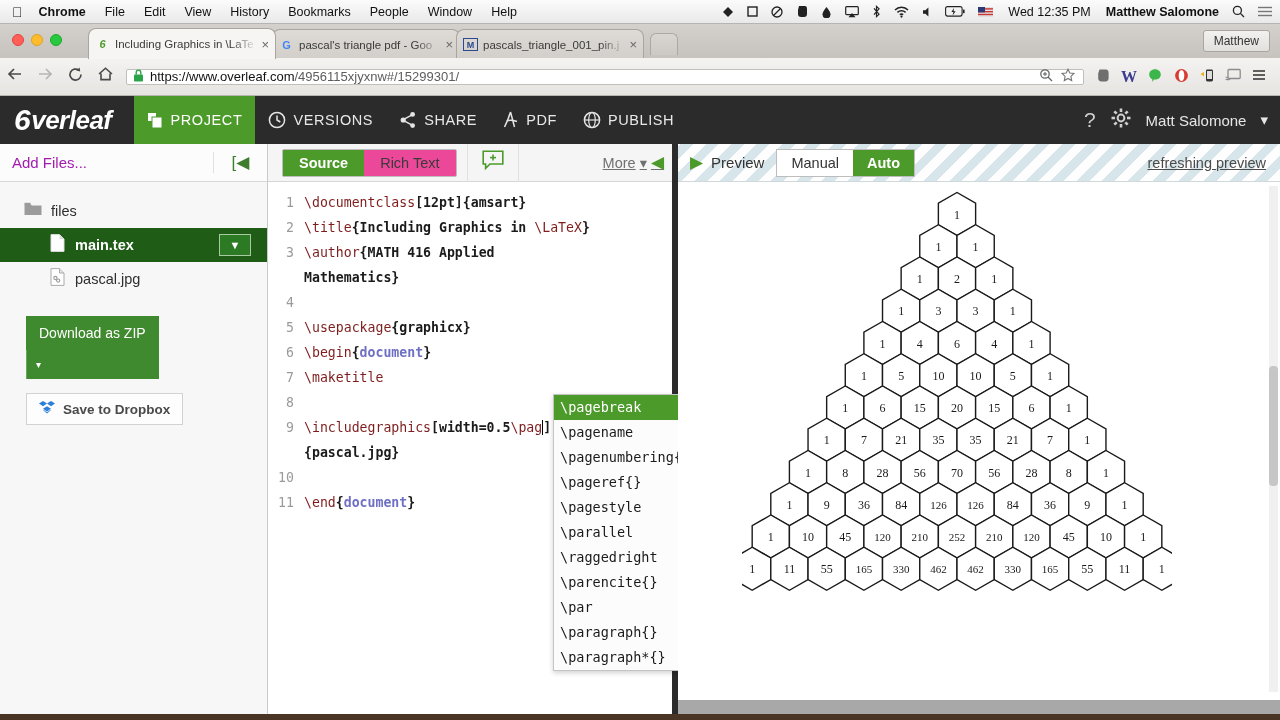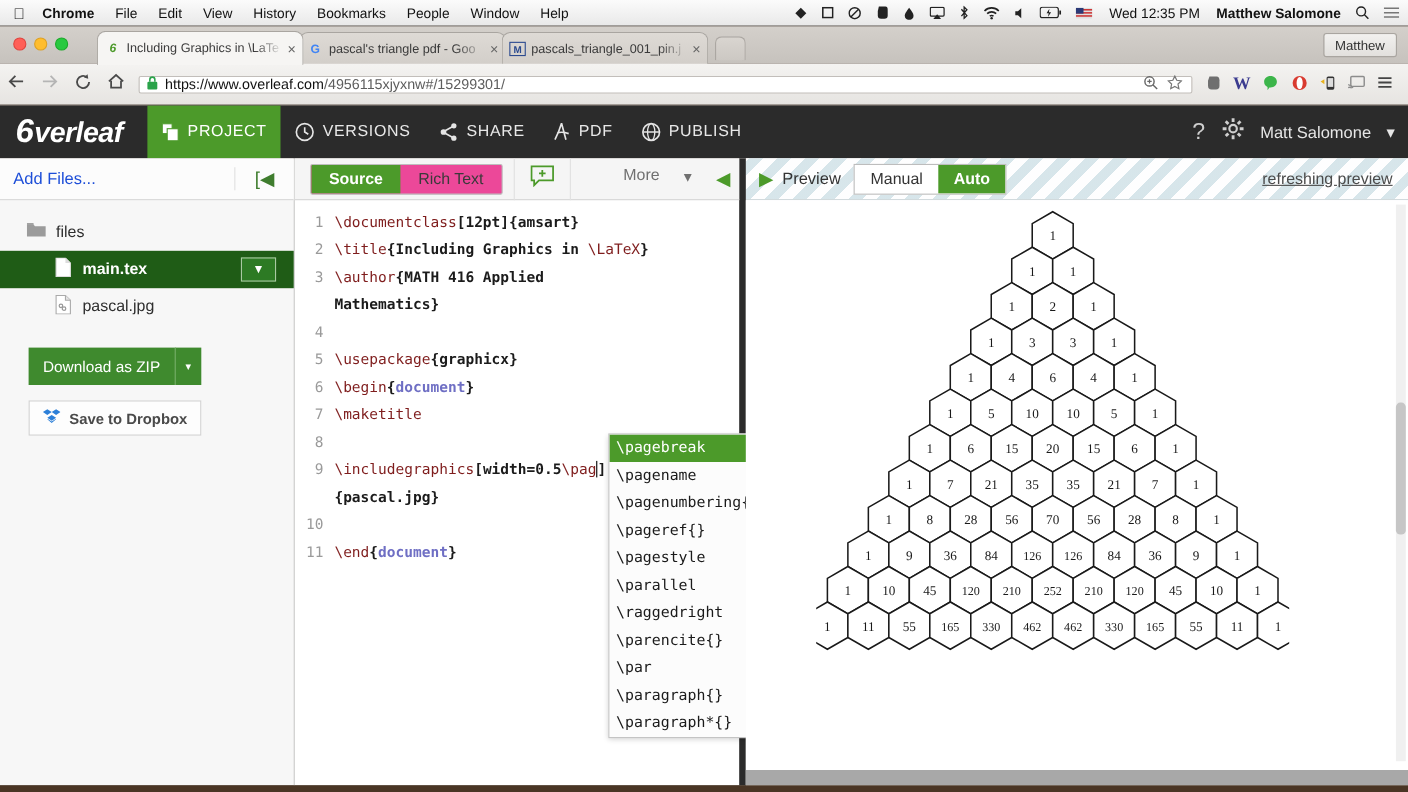--- a/index.html
+++ b/index.html
@@ -101,55 +101,55 @@
   .olright .uname { font-size: 15px; color: #e6e6e6; }
 
   
   .workspace { position: absolute; top: 144px; left: 0; width: 1280px; height: 570px; display: flex; }
 
   
   .sidebar { width: 268px; background: #f7f7f7; border-right: 1px solid #c9c9c9;
              display: flex; flex-direction: column; }
   .sbtop { height: 38px; display: flex; align-items: center; border-bottom: 1px solid #d8d8d8;
            background: #fcfcfc; }
-  .addfiles { flex: 1; padding-left: 12px; font-size: 15px; color: #1d4ed8; }
+  .addfiles { flex: 1; padding-left: 12px; font-size: 15px; color: #a21caf; }
   .sbcollapse { width: 54px; text-align: center; color: #3f7d2e; font-size: 17px;
                 border-left: 1px solid #e0e0e0; }
   .filelist { padding-top: 12px; }
   .frow { display: flex; align-items: center; height: 34px; font-size: 14.5px; color: #2e2e2e; }
   .frow .fi { width: 26px; text-align: center; font-size: 16px; color: #8d8d8d; margin-right: 5px; }
   .frow.folder { padding-left: 20px; }
   .frow.file { padding-left: 44px; }
   .frow.selected { background: #1f5c16; color: #fff; font-weight: bold; }
   .frow.selected .fi { color: #fff; }
   .frow .caret { margin-left: auto; margin-right: 16px; width: 32px; height: 22px;
                  border: 1px solid #a9c9a2; background: #2d7a24; color: #fff;
                  display: flex; align-items: center; justify-content: center; font-size: 11px; }
   .sbbtns { padding: 20px 0 0 26px; }
-  .zipbtn { display: inline-flex; align-items: stretch; }
+  .zipbtn { display: inline-flex; align-items: stretch; flex-direction: column; }
   .zipbtn .main { background: #3f8a2e; color: #fff; font-size: 14px; padding: 9px 13px; }
   .zipbtn .split { background: #3f8a2e; color: #fff; padding: 9px 9px; font-size: 10px;
                    border-left: 1px solid #69a75b; display: flex; align-items: center; }
   .dropboxbtn { margin-top: 14px; display: inline-flex; align-items: center; gap: 8px;
                 background: #fdfdfd; border: 1px solid #d2d2d2; padding: 6px 12px;
                 font-size: 13.5px; color: #4a4a4a; font-weight: bold; }
 
   
   .editorcol { width: 410px; background: #fff; display: flex; flex-direction: column;
                border-right: 6px solid #2b2b2b; position: relative; }
   .edtoolbar { height: 38px; background: #f5f5f5; border-bottom: 1px solid #d6d6d6;
                display: flex; align-items: center; }
   .segwrap { margin-left: 14px; display: flex; border: 1px solid #bdbdbd; border-radius: 2px;
              overflow: hidden; background: #ec4899; }
   .seg { font-size: 14.5px; padding: 5px 16px; color: #3a3a3a; }
   .seg.on { background: #4c9a2a; color: #fff; font-weight: bold; }
   .edtoolbar .sep { width: 1px; height: 38px; background: #e0e0e0; margin: 0 10px; }
   .cmtbtn { font-size: 19px; color: #4c9a2a; padding: 0 4px; }
-  .morebtn { margin-left: auto; display: flex; align-items: flex-start; gap: 22px;
-             padding-right: 8px; font-size: 14.5px; color: #707070; }
+  .morebtn { margin-left: auto; display: flex; align-items: center; gap: 4px;
+             padding-right: 8px; font-size: 14.5px; color: #707070; text-decoration: underline; }
   .morebtn .tri { color: #4c9a2a; font-size: 17px; }
   .code { flex: 1; position: relative; overflow: hidden; padding-top: 8px;
           font-family: "DejaVu Sans Mono", monospace; font-size: 13.2px; line-height: 25px; }
   .cline { display: flex; }
   .gut { width: 36px; text-align: right; padding-right: 10px; color: #9a9a9a; flex: 0 0 36px; }
   .ctext { white-space: pre; color: #111; }
   .cmd { color: #7f1d1d; }
   .kw  { color: #6f6fc4; font-weight: bold; }
   .blk { color: #1b1b1b; font-weight: bold; }
   .cursor { display: inline-block; width: 1px; height: 15px; background: #000;

